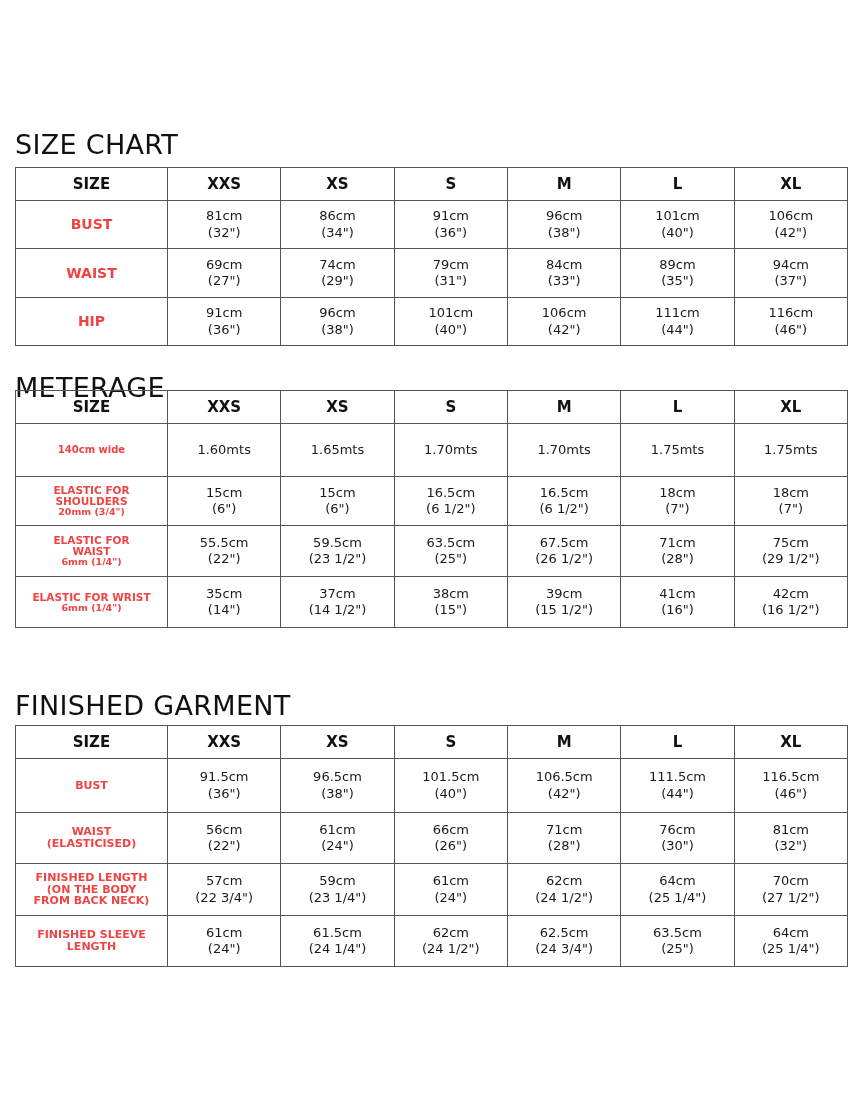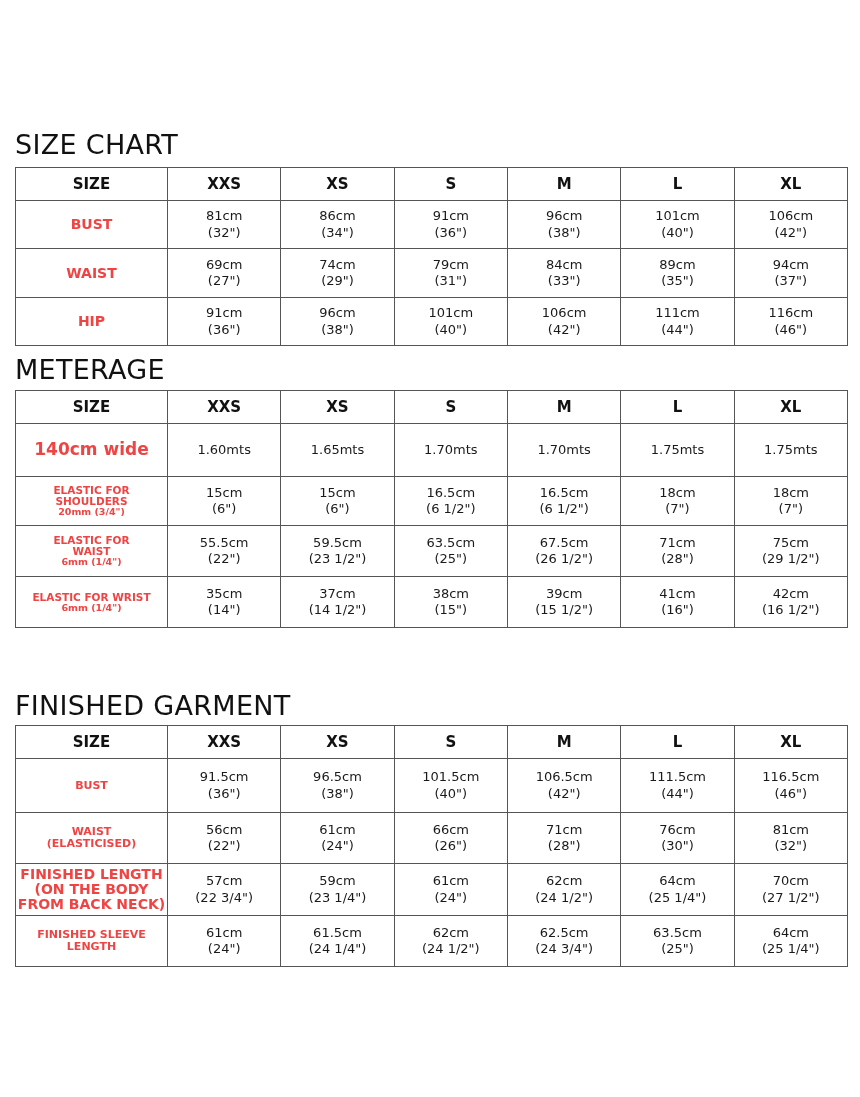--- a/index.html
+++ b/index.html
@@ -120,21 +120,21 @@
           <span>(44")</span>
         </td>
     <td class="val">
           <span>116cm</span>
           <span>(46")</span>
         </td>
   </tr>
 </tbody>
   </table>
 
-<h1 class="section-title" style="top:356px">METERAGE</h1>
+<h1 class="section-title" style="top:374px">METERAGE</h1>
 <table class="grid" style="top:390px">
   <colgroup>
       <col style="width:152px">
       <col>
       <col>
       <col>
       <col>
       <col>
       <col>
     </colgroup>
@@ -142,21 +142,21 @@
       <tr style="height:33px">
     <th>SIZE</th>
     <th>XXS</th>
     <th>XS</th>
     <th>S</th>
     <th>M</th>
     <th>L</th>
     <th>XL</th>
   </tr>
   <tr style="height:53px">
-    <td class="rowlabel small" style="font-size:17px">140cm wide</td>
+    <td class="rowlabel small" style="font-size:10px">140cm wide</td>
     <td class="val">
           <span>1.60mts</span>
         </td>
     <td class="val">
           <span>1.65mts</span>
         </td>
     <td class="val">
           <span>1.70mts</span>
         </td>
     <td class="val">
@@ -336,21 +336,21 @@
     <td class="val">
           <span>76cm</span>
           <span>(30")</span>
         </td>
     <td class="val">
           <span>81cm</span>
           <span>(32")</span>
         </td>
   </tr>
   <tr style="height:52px">
-    <td class="rowlabel small" style="font-size:14px">
+    <td class="rowlabel small" style="font-size:11px">
       <span class="line">FINISHED LENGTH</span>
       <span class="line">(ON THE BODY</span>
       <span class="line">FROM BACK NECK)</span>
     </td>
     <td class="val">
           <span>57cm</span>
           <span>(22 3/4")</span>
         </td>
     <td class="val">
           <span>59cm</span>

